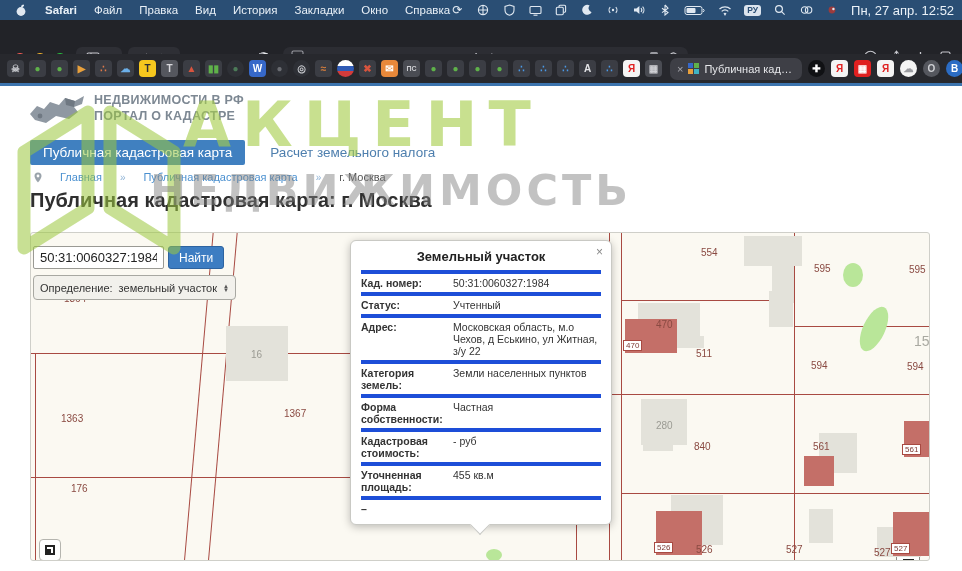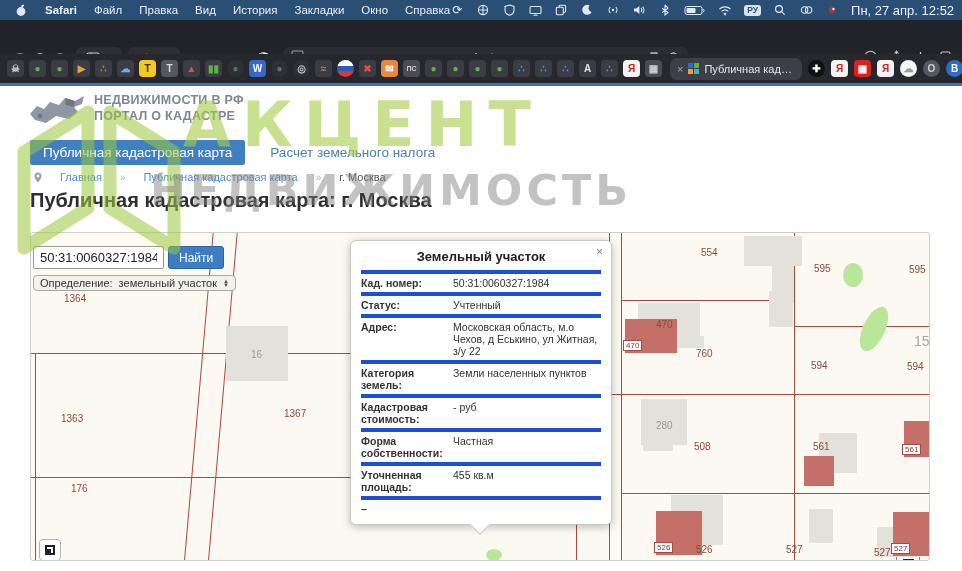--- a/index.html
+++ b/index.html
@@ -92,21 +92,21 @@
   .fullscreen-btn{position:absolute;left:865px;top:318px;width:24px;height:24px;background:#fff;
                   border:1px solid #8b8b86;border-radius:3px;display:flex;align-items:center;justify-content:center;}
   .fs-glyph{width:11px;height:9px;border:2px solid #222;border-bottom:none;}
 
   
   .searchbox{position:absolute;left:33px;top:160px;z-index:20;display:flex;gap:4px;align-items:center;}
   .searchbox input{width:131px;height:23px;border:1px solid #9a9a94;border-radius:2px;font-size:13px;
                    padding:0 6px;font-family:"Liberation Sans",sans-serif;color:#222;background:#fff;}
   .find-btn{height:23px;background:#3d7dc2;border:1px solid #2d63a0;border-radius:3px;color:#fff;
             font-size:12px;padding:0 10px;font-family:"Liberation Sans",sans-serif;}
-  .filter{position:absolute;left:33px;top:189px;z-index:20;height:16px;background:#f2f1ec;border:1px solid #a8a8a2;
+  .filter{position:absolute;left:33px;top:189px;z-index:20;height:25px;background:#f2f1ec;border:1px solid #a8a8a2;
           border-radius:4px;display:flex;align-items:center;gap:6px;padding:0 6px;font-size:11px;color:#333;}
   .filter .fl{font-weight:normal;}
   .stepper{display:flex;flex-direction:column;line-height:4px;font-size:6px;color:#555;}
 
   
   .popup{position:absolute;left:350px;top:154px;width:262px;background:#fff;border:1px solid #c9c9c4;
          border-radius:6px;z-index:30;box-shadow:0 2px 8px rgba(0,0,0,.25);padding:8px 10px 6px 10px;}
   .popup-title{text-align:center;font-weight:bold;font-size:13px;color:#222;padding-bottom:6px;}
   .popup-close{position:absolute;right:8px;top:5px;color:#888;font-size:12px;line-height:12px;}
   .prow{display:flex;border-top:4px solid #1d4ed8;padding:3px 0;}
@@ -504,26 +504,26 @@
         <span class="mlabel" style="left: 342px; top: 50px;">1368</span>
         <span class="mlabel gray" style="left: 220px; top: 116px;">16</span>
         <span class="mlabel" style="left: 30px; top: 180px;">1363</span>
         <span class="mlabel" style="left: 253px; top: 175px;">1367</span>
         <span class="mlabel" style="left: 40px; top: 250px;">176</span>
         <span class="mlabel" style="left: 355px; top: 243px;">176</span>
         <span class="mlabel" style="left: 670px; top: 14px;">554</span>
         <span class="mlabel" style="left: 783px; top: 30px;">595</span>
         <span class="mlabel" style="left: 878px; top: 31px;">595</span>
         <span class="mlabel" style="left: 625px; top: 86px;">470</span>
-        <span class="mlabel" style="left: 665px; top: 115px;">760</span>
+        <span class="mlabel" style="left: 665px; top: 115px;">511</span>
         <span class="mlabel big" style="left: 883px; top: 100px;">153</span>
         <span class="mlabel" style="left: 780px; top: 127px;">594</span>
         <span class="mlabel" style="left: 876px; top: 128px;">594</span>
         <span class="mlabel gray" style="left: 625px; top: 187px;">280</span>
-        <span class="mlabel" style="left: 663px; top: 208px;">508</span>
+        <span class="mlabel" style="left: 663px; top: 208px;">840</span>
         <span class="mlabel" style="left: 782px; top: 208px;">561</span>
         <span class="mlabel" style="left: 665px; top: 311px;">526</span>
         <span class="mlabel" style="left: 755px; top: 311px;">527</span>
         <span class="mlabel" style="left: 843px; top: 314px;">527</span>
       </div>
 
     <div class="searchbox">
       <input type="text" value="50:31:0060327:1984" style="">
       <button class="find-btn">Найти</button>
     </div>
@@ -550,26 +550,26 @@
           </div>
           <div class="prow">
             <span class="plabel">Адрес:</span>
             <span class="pvalue">Московская область, м.о Чехов, д Еськино, ул Житная, з/у 22</span>
           </div>
           <div class="prow">
             <span class="plabel">Категория земель:</span>
             <span class="pvalue">Земли населенных пунктов</span>
           </div>
           <div class="prow">
+            <span class="plabel">Форма собственности:</span>
+            <span class="pvalue">Частная</span>
+          </div>
+          <div class="prow">
             <span class="plabel">Кадастровая стоимость:</span>
             <span class="pvalue">- руб</span>
-          </div>
-          <div class="prow">
-            <span class="plabel">Форма собственности:</span>
-            <span class="pvalue">Частная</span>
           </div>
           <div class="prow">
             <span class="plabel">Уточненная площадь:</span>
             <span class="pvalue">455 кв.м</span>
           </div>
           <div class="prow">
             <span class="plabel">–</span>
             <span class="pvalue"></span>
           </div>
         </div>

